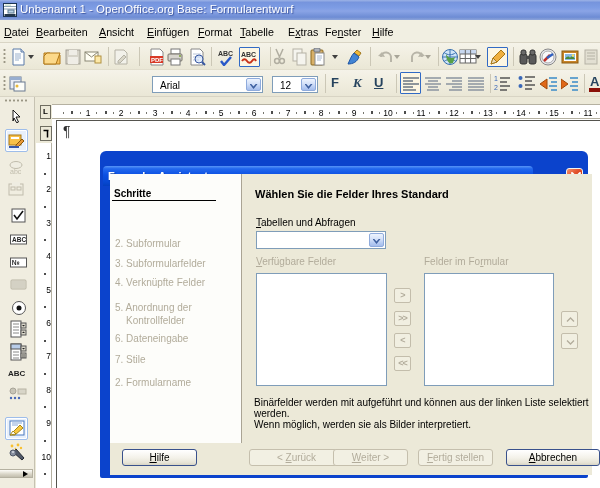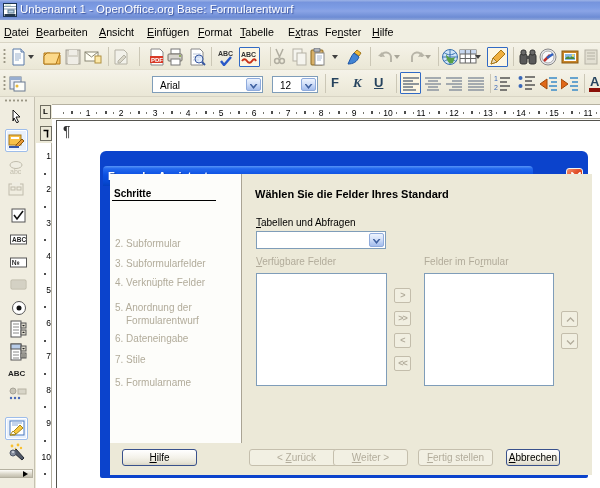--- a/index.html
+++ b/index.html
@@ -479,24 +479,24 @@
       </div>
  </div>
  <div class="a" id="dcontent">
   <div id="dleft">
    <div style="position:absolute;left:4px;top:14px;font-size:10px;font-weight:bold;color:#000">Schritte</div>
    <div style="position:absolute;left:2px;top:25.5px;width:104px;height:1px;background:#000"></div>
    <div class="step" style="top:64px">2. Subformular</div>
    <div class="step" style="top:83.5px">3. Subformularfelder</div>
    <div class="step" style="top:103px">4. Verknüpfte Felder</div>
    <div class="step" style="top:128px">5. Anordnung der</div>
-   <div class="step" style="top:140.5px;left:16px">Formularentwurf</div>
+   <div class="step" style="top:140.5px;left:16px">Kontrollfelder</div>
    <div class="step" style="top:159px">6. Dateneingabe</div>
    <div class="step" style="top:180px">7. Stile</div>
-   <div class="step" style="top:202.5px">5. Formularname</div>
+   <div class="step" style="top:202.5px">2. Formularname</div>
   </div>
   <div class="h1" style="left:145px;top:14px">Wählen Sie die Felder Ihres Standard</div>
   <div class="lbl" style="left:146px;top:43px"><u>T</u>abellen und Abfragen</div>
   <div class="combo" style="left:146px;top:57px;width:130px;height:18px">
         <div class="cbtn"></div>
       </div>
   <div class="glbl" style="left:146px;top:82px"><u>V</u>erfügbare Felder</div>
   <div class="glbl" style="left:314px;top:82px">Felder im Fo<u>r</u>mular</div>
   <div class="lb" style="left:146px;top:98.5px;width:131px;height:113px"></div>
   <div class="lb" style="left:314px;top:98.5px;width:130px;height:113px"></div>
@@ -507,19 +507,20 @@
   <div class="udbtn" style="top:137px">
         <svg width="9" height="8" viewBox="0 0 9 8">
           <path d="M1 5.5L4.5 2L8 5.5" fill="none" stroke="#b2ac9b" stroke-width="1.3"></path>
         </svg>
       </div>
   <div class="udbtn" style="top:159px">
         <svg width="9" height="8" viewBox="0 0 9 8">
           <path d="M1 2.5L4.5 6L8 2.5" fill="none" stroke="#b2ac9b" stroke-width="1.3"></path>
         </svg>
       </div>
+  <div class="lbl" style="left:144px;top:222.5px;line-height:11.4px;white-space:normal;width:336px">Binärfelder werden mit aufgeführt und können aus der linken Liste selektiert werden.<br>Wenn möglich, werden sie als Bilder interpretiert.</div>
   <div class="btn" style="left:12px;width:75px"><u>H</u>ilfe</div>
   <div class="btn dis" style="left:139px;width:95px">&lt; <u>Z</u>urück</div>
   <div class="btn dis" style="left:223px;width:75px"><u>W</u>eiter &gt;</div>
   <div class="btn dis" style="left:308px;width:75px"><u>F</u>ertig stellen</div>
-  <div class="btn" style="left:396px;width:54px"><u>A</u>bbrechen</div>
+  <div class="btn" style="left:396px;width:94px"><u>A</u>bbrechen</div>
  </div>
 </div>
 
 </body></html>

